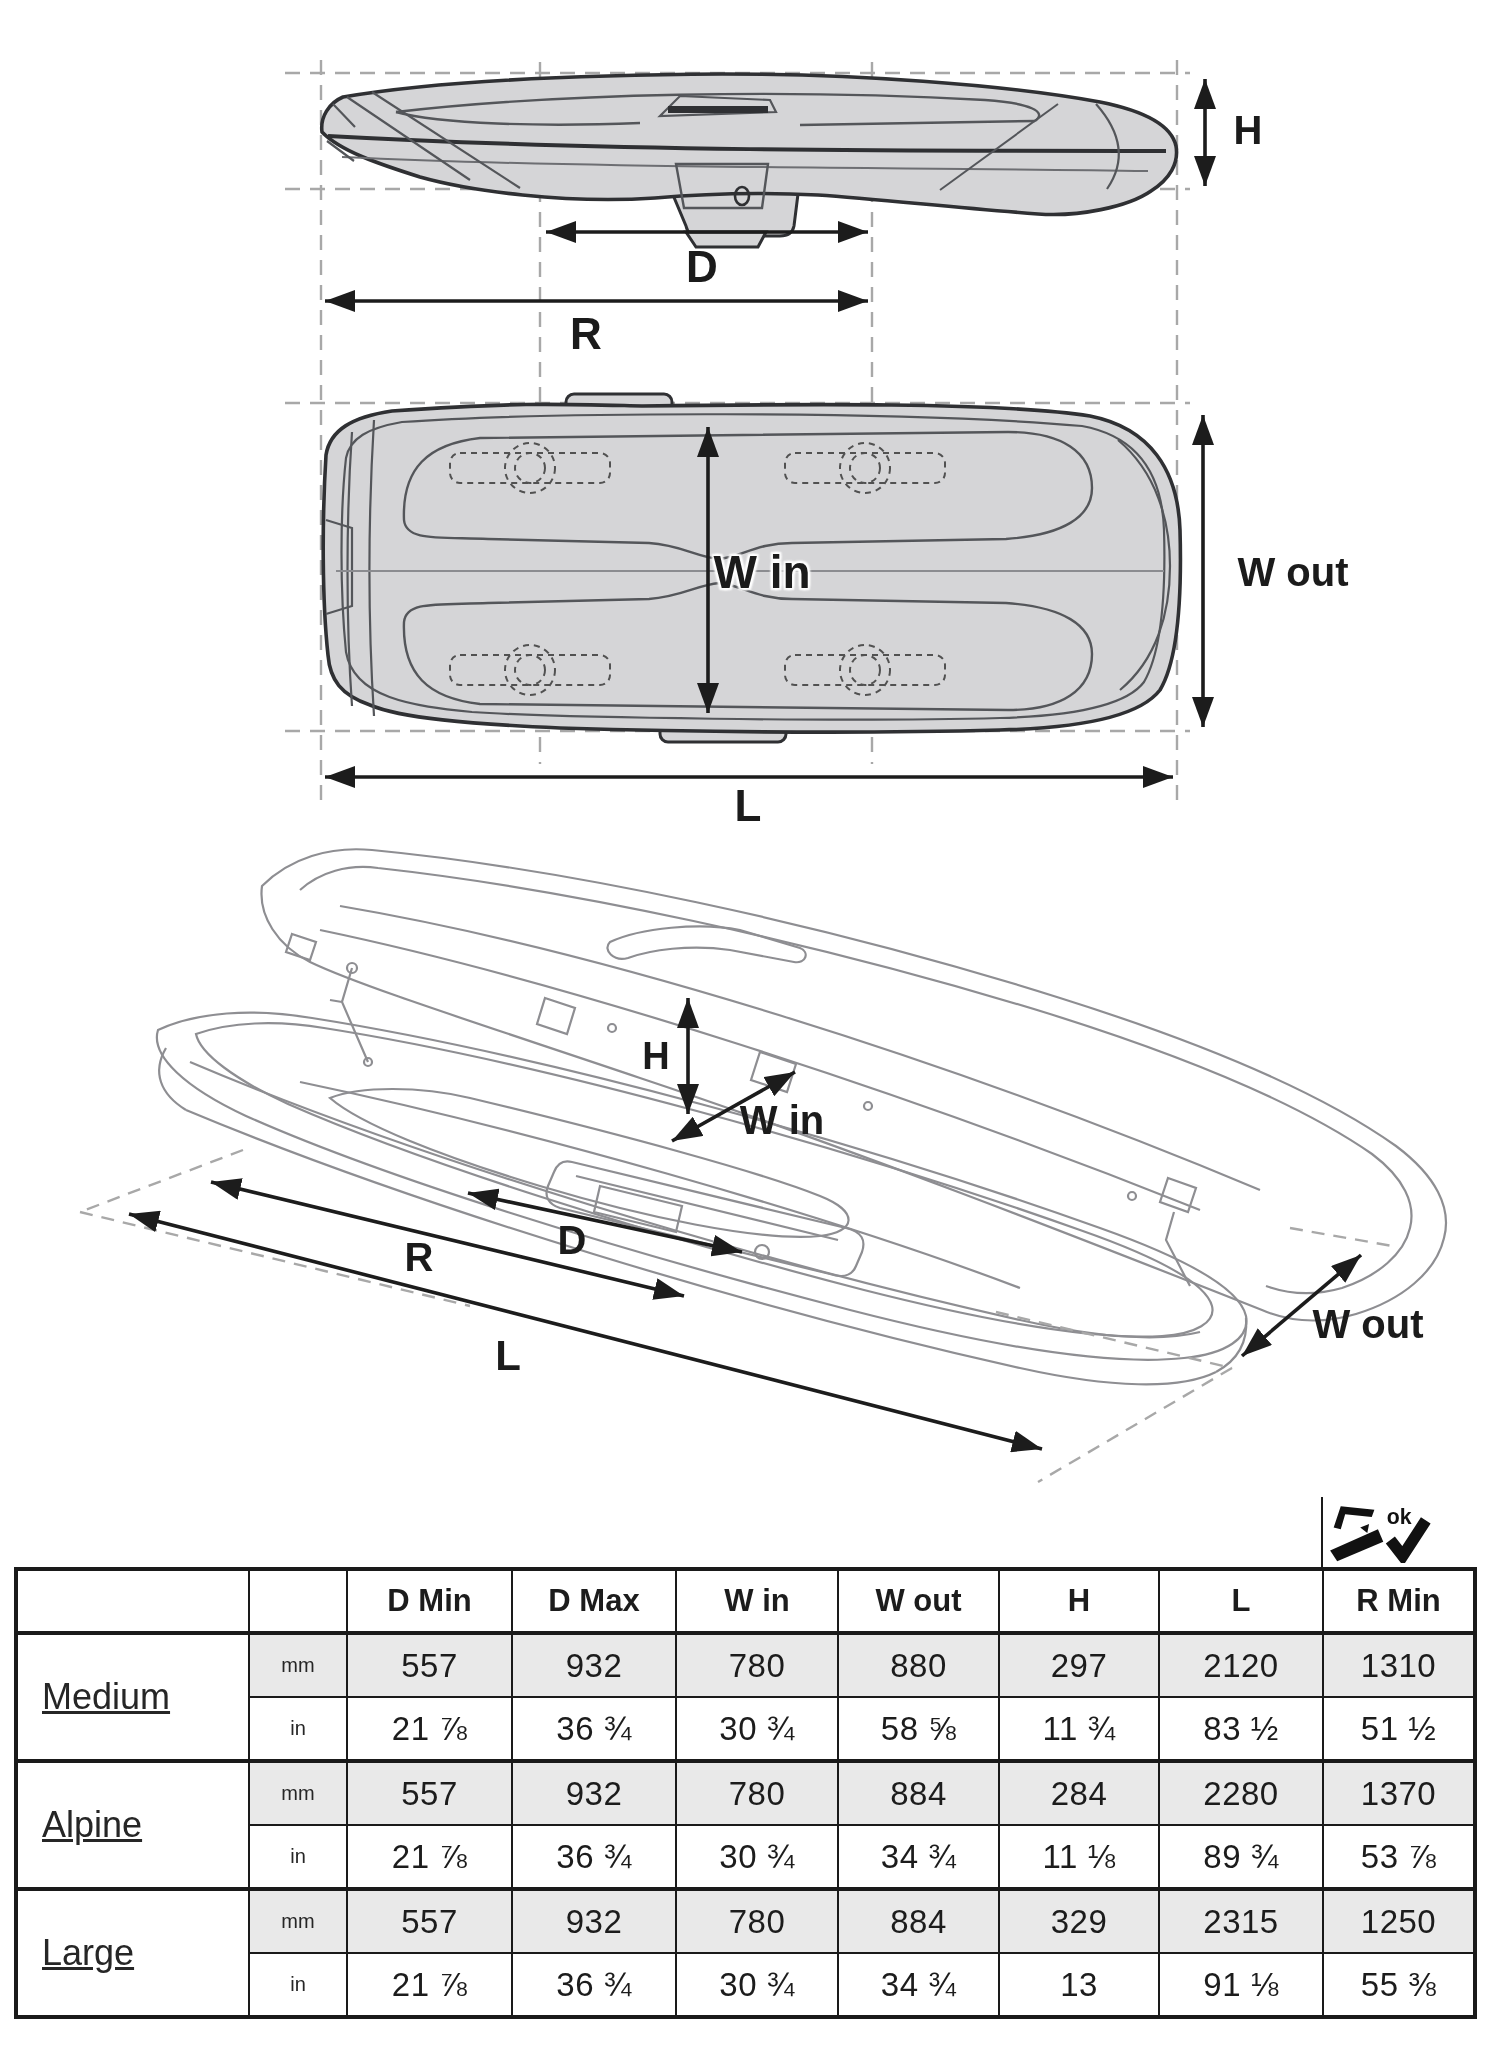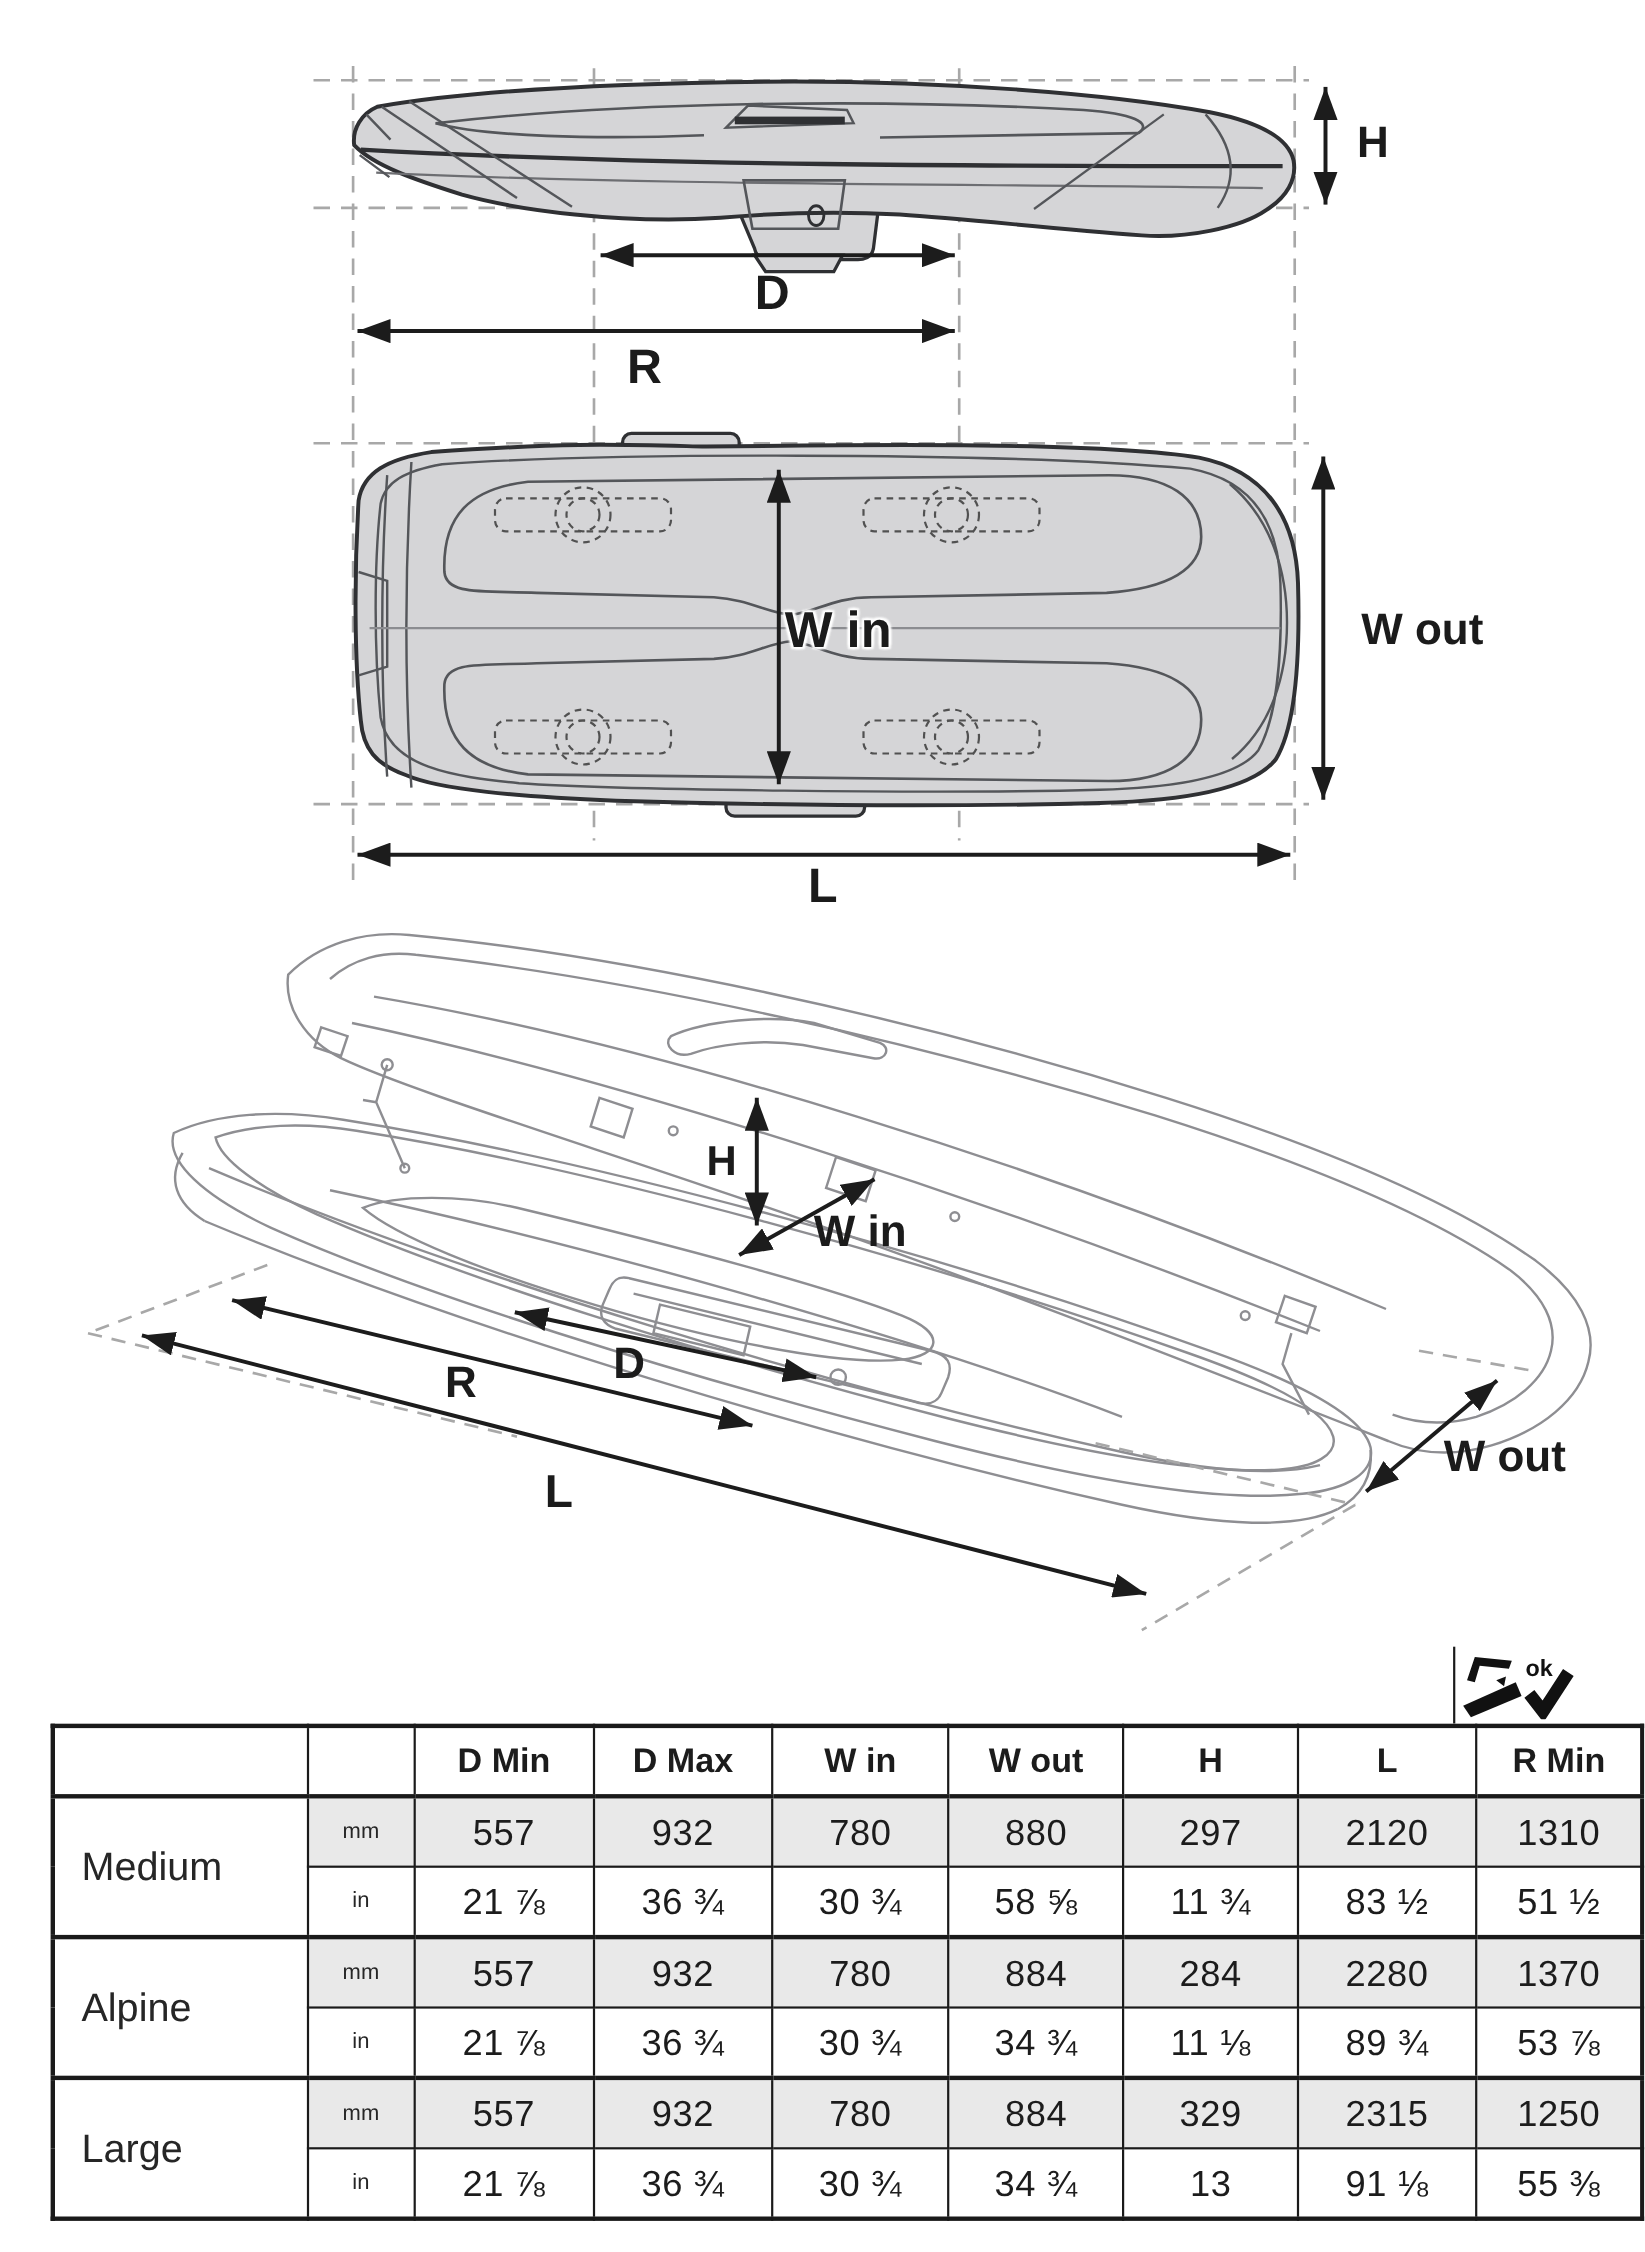--- a/index.html
+++ b/index.html
@@ -17,24 +17,24 @@
   .lbl-iso-d,.lbl-iso-r{font-size:40px;}
   .lbl-iso-l{font-size:42px;}
   .lbl-iso-wout{font-size:40px;}
 
   
   #fit-badge{position:absolute;left:1321px;top:1497px;width:152px;height:70px;border-left:2.5px solid #1a1a1a;display:flex;align-items:center;}
 
   
   #spec-table{position:absolute;left:14px;top:1567px;border-collapse:collapse;table-layout:fixed;background:#fff;}
   #spec-table td,#spec-table th{border:2px solid #1a1a1a;padding:0;text-align:center;vertical-align:middle;overflow:hidden;}
-  #spec-table{border:4px solid #1a1a1a;margin-left:32px;}
+  #spec-table{border:4px solid #1a1a1a;}
   #spec-table tr.hdr th{height:60px;font-size:31px;font-weight:700;border-bottom:4px solid #1a1a1a;background:#fff;}
   #spec-table td{height:61px;}
-  #spec-table .name-cell{text-align:left;padding-left:24px;font-size:36px;font-weight:400;color:#262626;background:#fff;}
+  #spec-table .name-cell{text-align:left;padding-left:24px;font-size:36px;font-weight:400;color:#262626;background:#fff;text-decoration:underline;}
   #spec-table .unit-cell{font-size:20px;font-weight:400;color:#262626;}
   #spec-table .val{font-size:33px;font-weight:400;letter-spacing:0.5px;}
   #spec-table tr.mm-row td{background:#e9e9e9;}
   #spec-table tr.mm-row td.name-cell{background:#fff;}
   #spec-table tr.group-start td{border-top:4px solid #1a1a1a;}
 </style>
 </head>
 <body>
 
 <div id="stage">

